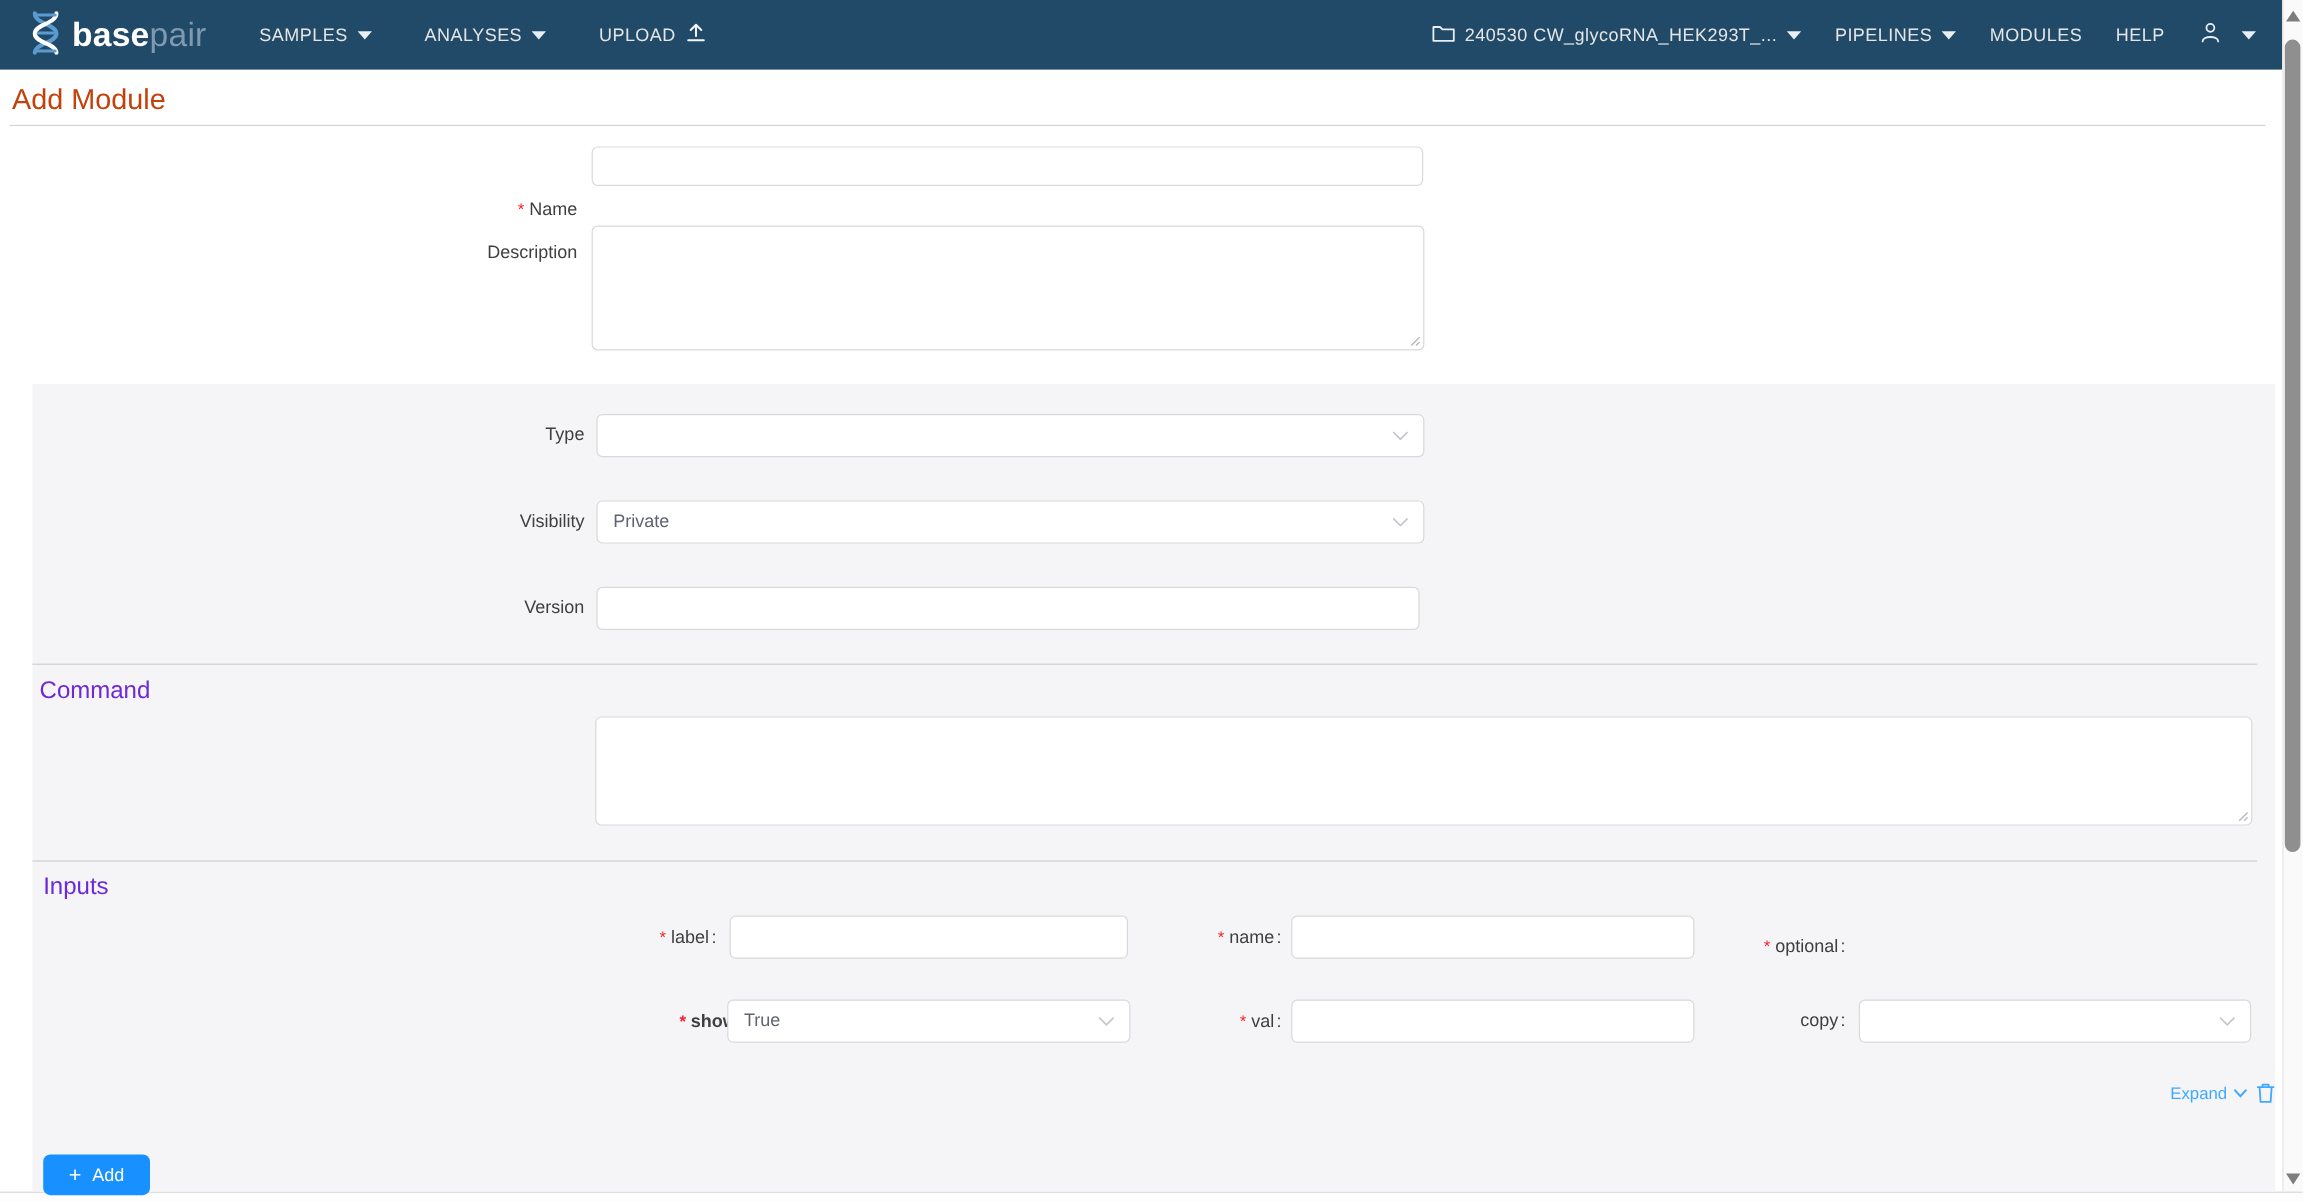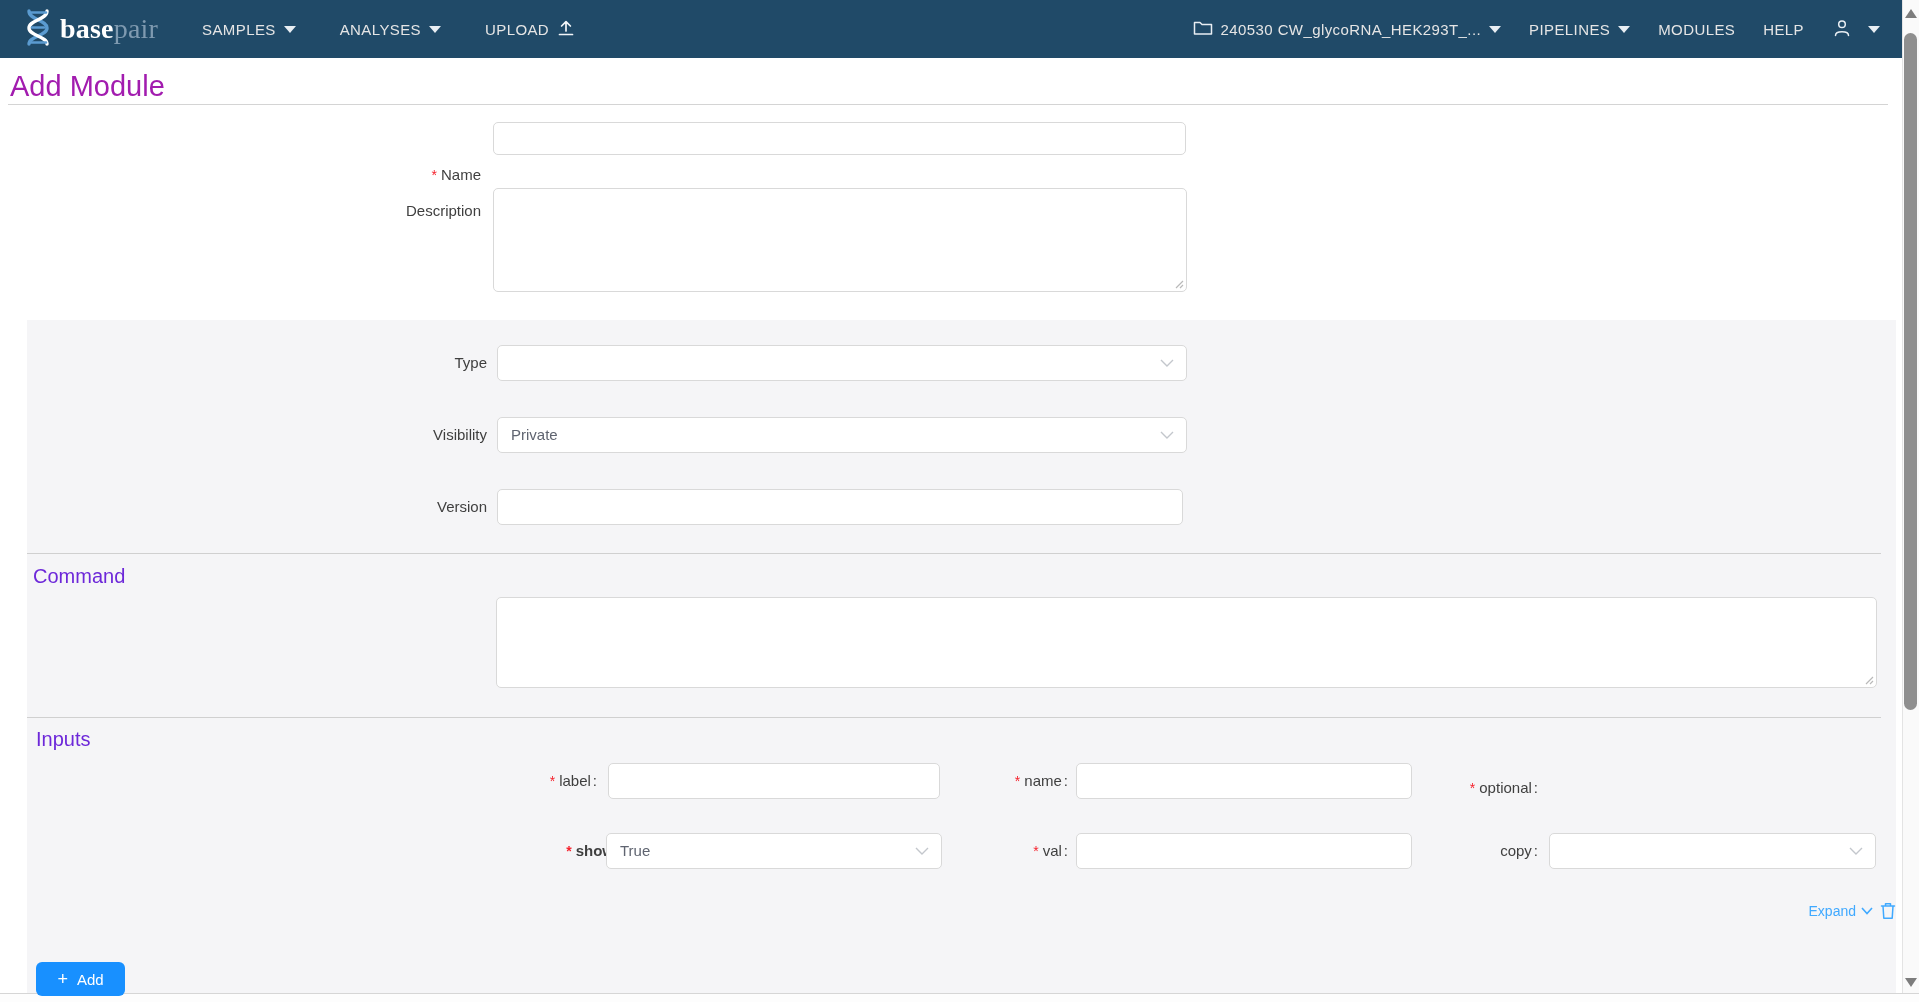--- a/index.html
+++ b/index.html
@@ -2,21 +2,21 @@
 <html><head>
 <meta charset="utf-8">
 <style>
   * { margin:0; padding:0; box-sizing:border-box; }
   html,body { width:1919px; height:1002px; background:#fff; font-family:"Liberation Sans", sans-serif; }
   #app { position:relative; width:1919px; height:1002px; overflow:hidden; background:#ffffff; }
 
   
   .navbar { position:absolute; left:0; top:0; width:1902px; height:58px; background:#204a68;
             display:flex; align-items:center; padding:0 22px; }
-  .brand { display:flex; align-items:center; gap:6px; cursor:pointer;font-family:Liberation Serif, serif; }
+  .brand { display:flex; align-items:center; gap:6px; cursor:pointer; }
   .brand-text { font-size:28px; letter-spacing:.2px; }
   .brand-bold { color:#ffffff; font-weight:bold; }
   .brand-light { color:#7f9ab0; font-weight:normal; }
   .nav-item { color:#e5e5e5; font-size:15px; letter-spacing:.4px; display:flex; align-items:center;
               gap:8px; cursor:pointer; white-space:nowrap; }
   .tri-down { width:0; height:0; border-left:6px solid transparent; border-right:6px solid transparent;
               border-top:7px solid #e8eef3; display:inline-block; }
   .nav-left { display:flex; align-items:center; }
   .nav-left .nav-item { margin-left:44px; }
   .nav-spacer { flex:1; }
@@ -31,21 +31,21 @@
            border-bottom:9px solid #7d7d7d; }
   .sb-down { position:absolute; left:2px; top:978px; width:0; height:0;
            border-left:6px solid transparent; border-right:6px solid transparent;
            border-top:9px solid #7d7d7d; }
   .sb-thumb { position:absolute; left:1px; top:33px; width:13px; height:677px; background:#8f8f8f;
               border-radius:7px; }
   .bottom-strip { position:absolute; left:0; top:993px; width:1919px; height:9px; background:#fdfdfd;
                   border-top:1px solid #d6d6d6; }
 
   
-  .page-title { position:absolute; left:10px; top:70px; font-size:29px; color:#a21caf; }
+  .page-title { position:absolute; left:10px; top:70px; font-size:24px; color:#c2410c; }
   .divider { position:absolute; height:1px; background:#dcdcdc; }
   #divider-title   { left:8px;  top:104px; width:1880px; background:#d4d4d4; }
   #divider-command { left:27px; top:553px; width:1854px; background:#d0d0d0; }
   #divider-inputs  { left:27px; top:717px; width:1854px; background:#d0d0d0; }
 
   .gray-panel { position:absolute; left:27px; top:320px; width:1869px; height:673px; background:#f5f5f7; }
 
   .section-title { position:absolute; font-size:20px; color:#6d28d9; }
   #command-title { left:33px; top:565px; }
   #inputs-title  { left:36px; top:728px; }

